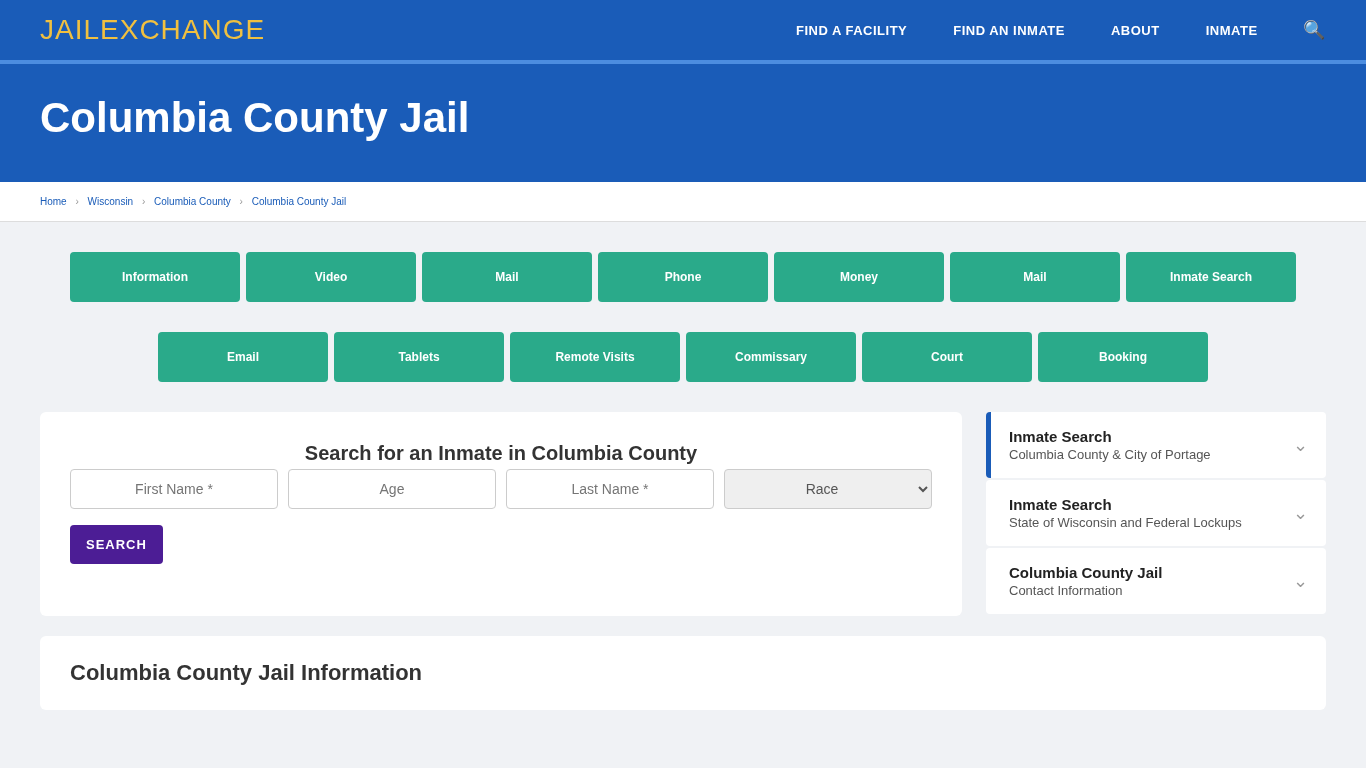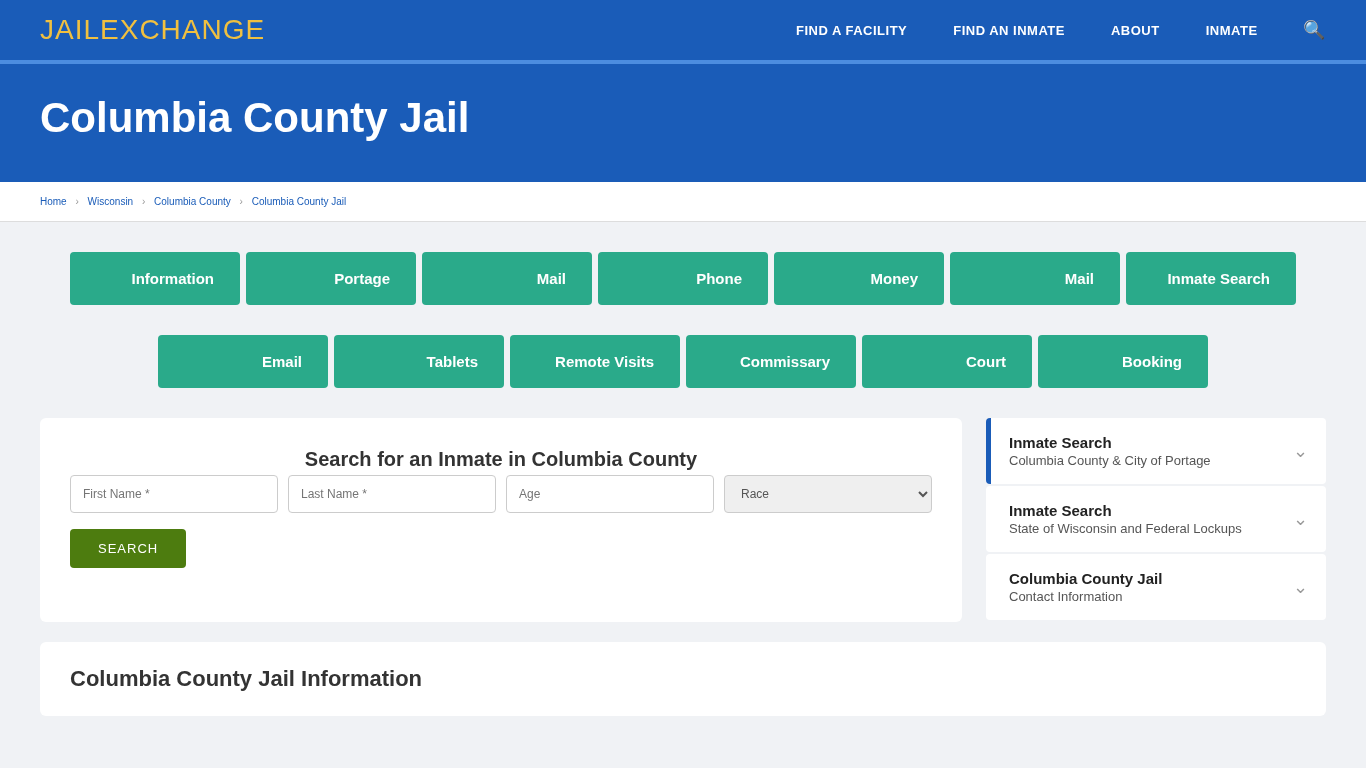--- a/index.html
+++ b/index.html
@@ -76,28 +76,28 @@
       flex-wrap: wrap;
       gap: 6px;
       margin-bottom: 30px;
       justify-content: center;
     }
     .teal-btn {
       background: #2aaa8a;
       color: #fff;
       border: none;
       padding: 18px 26px;
-      font-size: 15px;
+      font-size: 12px;
       font-weight: 600;
       cursor: pointer;
       border-radius: 4px;
       min-width: 140px;
       flex: 1 1 130px;
       max-width: 170px;
-      text-align: right;
+      text-align: center;
     }
 
     
     .btn-row-center {
       display: flex;
       justify-content: center;
       gap: 6px;
       margin-bottom: 30px;
     }
     .teal-btn-wide {
@@ -136,31 +136,32 @@
       display: flex;
       gap: 10px;
       flex-wrap: wrap;
       margin-bottom: 16px;
     }
     .search-fields input, .search-fields select {
       flex: 1 1 140px;
       padding: 10px 12px;
       border: 1px solid #ccc;
       border-radius: 4px;
-      font-size: 12px;
+      font-size: 14px;
       color: #555;
       min-width: 100px;
+      text-align: center;
     }
     .search-btn {
-      background: #4d7c0f;
+      background: #4c1d95;
       color: #fff;
       border: none;
-      padding: 12px 28px;
+      padding: 12px 16px;
       font-size: 13px;
-      font-weight: 400;
+      font-weight: 700;
       cursor: pointer;
       border-radius: 4px;
       letter-spacing: 1px;
     }
 
     
     .sidebar {
       width: 340px;
       flex-shrink: 0;
     }
@@ -241,21 +242,21 @@
   <span>›</span>
   <a>Columbia County</a>
   <span>›</span>
   <a>Columbia County Jail</a>
 </div>
 
 <div class="main">
 
   <div class="btn-grid">
     <button class="teal-btn">Information</button>
-    <button class="teal-btn">Portage</button>
+    <button class="teal-btn">Video</button>
     <button class="teal-btn">Mail</button>
     <button class="teal-btn">Phone</button>
     <button class="teal-btn">Money</button>
     <button class="teal-btn">Mail</button>
     <button class="teal-btn">Inmate Search</button>
   </div>
 
   <div class="btn-grid">
     <button class="teal-btn">Email</button>
     <button class="teal-btn">Tablets</button>
@@ -265,22 +266,22 @@
     <button class="teal-btn">Booking</button>
   </div>
 
 
   <div class="content-area">
 
     <div class="search-box">
       <h2>Search for an Inmate in Columbia County</h2>
       <div class="search-fields">
         <input type="text" placeholder="First Name *" style="">
+        <input type="text" placeholder="Age" style="">
         <input type="text" placeholder="Last Name *" style="">
-        <input type="text" placeholder="Age" style="">
         <select>
           <option>Race</option>
         </select>
       </div>
       <button class="search-btn">SEARCH</button>
     </div>
 
     <div class="sidebar">
 
       <div class="sidebar-card active">

